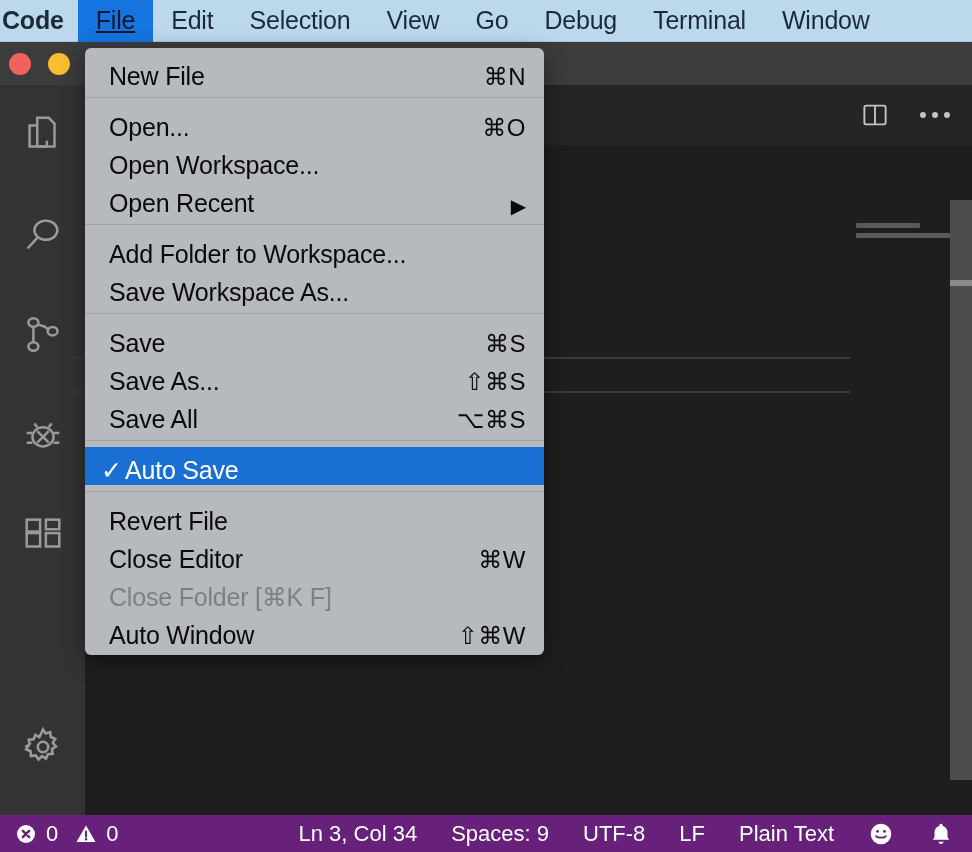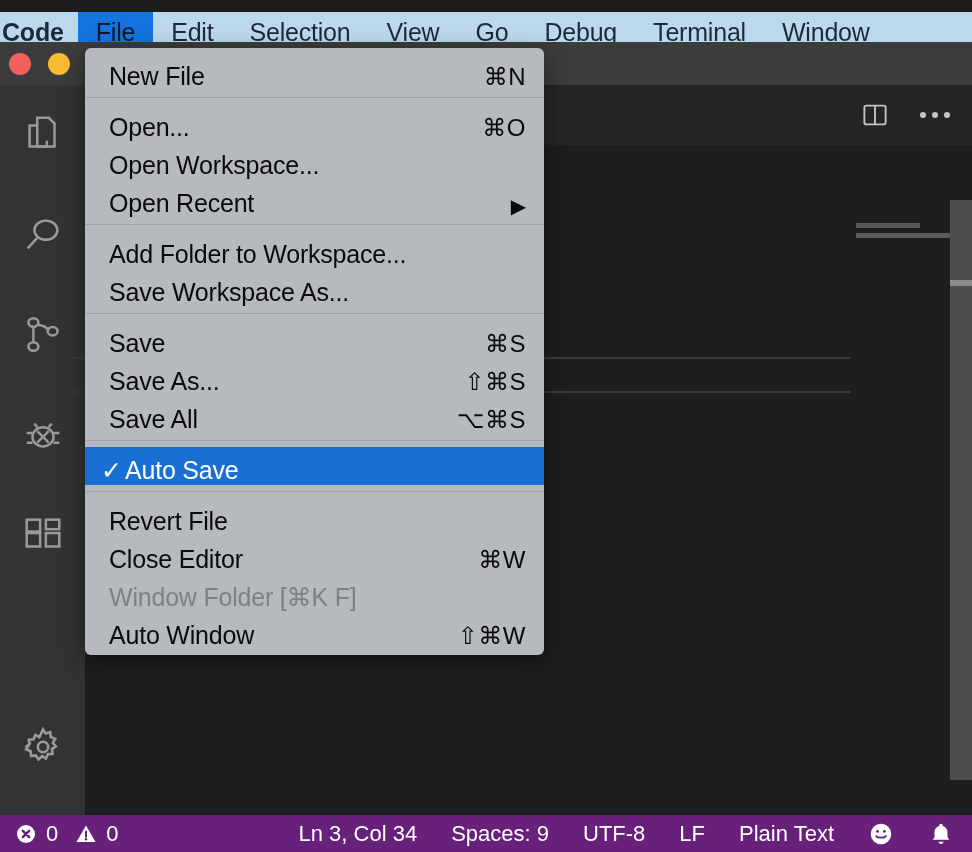--- a/index.html
+++ b/index.html
@@ -6,21 +6,21 @@
   html, body {
     width: 972px; height: 852px;
     overflow: hidden;
     background: #1e1e1e;
     font-family: "Liberation Sans", sans-serif;
   }
   #root { position: relative; width: 972px; height: 852px; }
 
   
   .menubar {
-    position: absolute; top: 12px; left: 0;
+    position: absolute; top: 0; left: 0;
     width: 972px; height: 42px;
     background: #bcd8ec;
     display: flex; align-items: center;
     padding-left: 0;
     border-bottom: 1px solid #a8c6dd;
   }
   .menubar-item {
     height: 42px;
     display: flex; align-items: center;
     padding: 0 18px;
@@ -437,21 +437,21 @@
 
     <div class="menu-item">
       <span class="mi-label">Revert File</span>
       <span class="mi-accel"></span>
     </div>
     <div class="menu-item">
       <span class="mi-label">Close Editor</span>
       <span class="mi-accel">⌘W</span>
     </div>
     <div class="menu-item disabled">
-      <span class="mi-label">Window Folder [⌘K F]</span>
+      <span class="mi-label">Close Folder [⌘K F]</span>
       <span class="mi-accel"></span>
     </div>
     <div class="menu-item">
       <span class="mi-label">Auto Window</span>
       <span class="mi-accel">⇧⌘W</span>
     </div>
   </div>
 
 </div>
 

